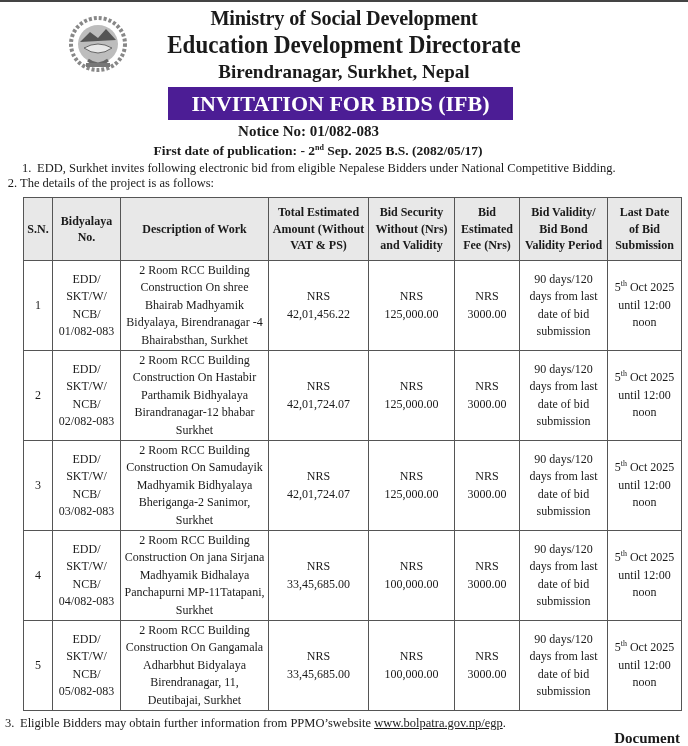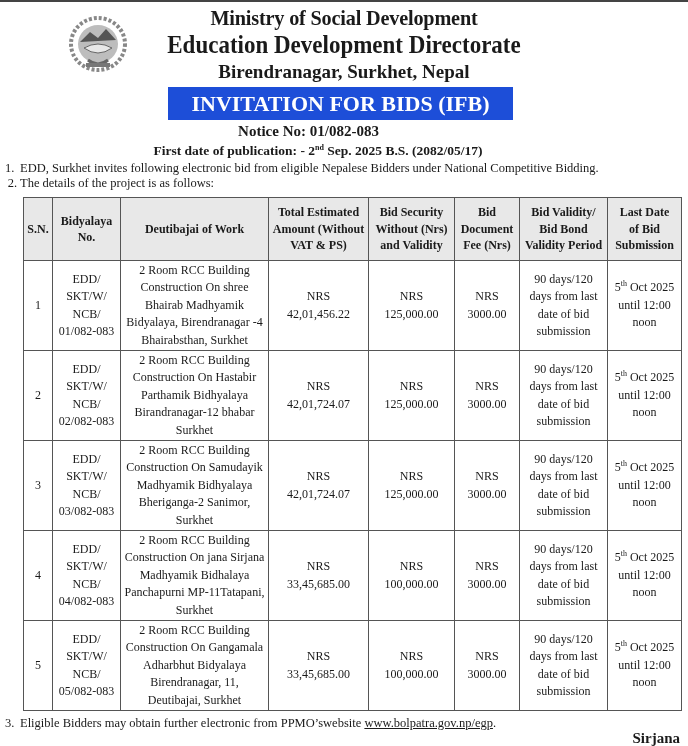--- a/index.html
+++ b/index.html
@@ -18,37 +18,37 @@
     position: absolute; left: 0; width: 688px; top: 31px; text-align: center;
     font-weight: bold; font-size: 25px;
     transform: scaleX(0.92); transform-origin: 344px 0;
   }
   .org-address {
     position: absolute; left: 0; width: 688px; top: 61px; text-align: center;
     font-weight: bold; font-size: 19px;
   }
   .banner {
     position: absolute; left: 168px; top: 87px; width: 345px; height: 33px;
-    background: #1d4ed8; color: #ffffff; text-align: center;
+    background: #4c1d95; color: #ffffff; text-align: center;
     font-weight: bold; font-size: 22px; line-height: 33px;
   }
   .notice-no {
     position: absolute; left: 0; width: 617px; top: 123px; text-align: center;
     font-weight: bold; font-size: 15px;
   }
   .pub-date {
     position: absolute; left: 0; width: 636px; top: 143px; text-align: center;
     font-weight: bold; font-size: 13.5px;
   }
   sup { font-size: 8px; vertical-align: 5px; line-height: 0; }
   .para {
     position: absolute; left: 5px; font-size: 12.5px; white-space: nowrap;
   }
   .para .num { display: inline-block; width: 15px; }
-  .p1 { top: 161px; }
+  .p1 { top: 161px; margin-left: 17px; }
   .p2 { top: 176px; text-align: center; }
   .p3 { top: 716px; }
   .para a { color: #1a1a1a; text-decoration: underline; }
   .director {
     position: absolute; right: 8px; top: 730px; font-weight: bold; font-size: 15px;
   }
   table.bids {
     position: absolute; left: 23px; top: 197px;
     border-collapse: collapse; table-layout: fixed; width: 658px;
     font-size: 12px;
@@ -108,29 +108,29 @@
     <col class="c-security">
       <col class="c-fee">
       <col class="c-validity">
       <col class="c-last">
   </colgroup>
   <thead>
     <tr>
       <th class="pre">S.N.</th>
       <th class="pre">Bidyalaya
 No.</th>
-      <th class="pre">Deutibajai of Work</th>
+      <th class="pre">Description of Work</th>
       <th class="pre">Total Estimated
 Amount (Without
 VAT &amp; PS)</th>
       <th class="pre">Bid Security
 Without (Nrs)
 and Validity</th>
       <th class="pre">Bid
-Document
+Estimated
 Fee (Nrs)</th>
       <th class="pre">Bid Validity/
 Bid Bond
 Validity Period</th>
       <th class="pre">Last Date
 of Bid
 Submission</th>
     </tr>
   </thead>
   <tbody id="rows">
@@ -256,16 +256,16 @@
 date of bid
 submission</td>
         <td class="pre"><span>5</span><sup>th</sup><span> Oct 2025
 until 12:00
 noon</span></td>
       </tr>
     </tbody>
 </table>
 
 <div class="para p3">
-  <span class="num">3.</span><span>Eligible Bidders may obtain further electronic from PPMO’swebsite </span><a href="#">www.bolpatra.gov.np/egp</a><span>.</span>
+  <span class="num">3.</span><span>Eligible Bidders may obtain further information from PPMO’swebsite </span><a href="#">www.bolpatra.gov.np/egp</a><span>.</span>
 </div>
 
-<div class="director">Sirjana</div>
+<div class="director">Document</div>
 
 </body></html>

